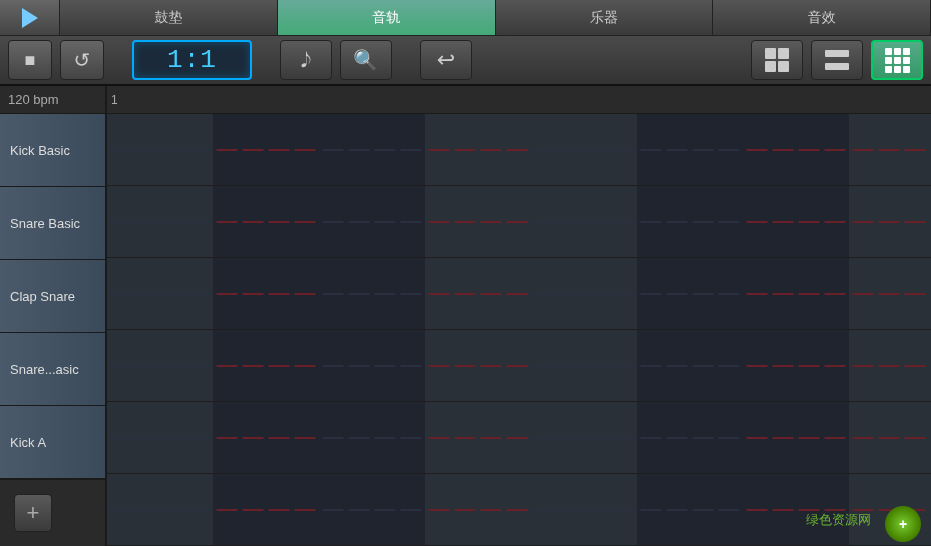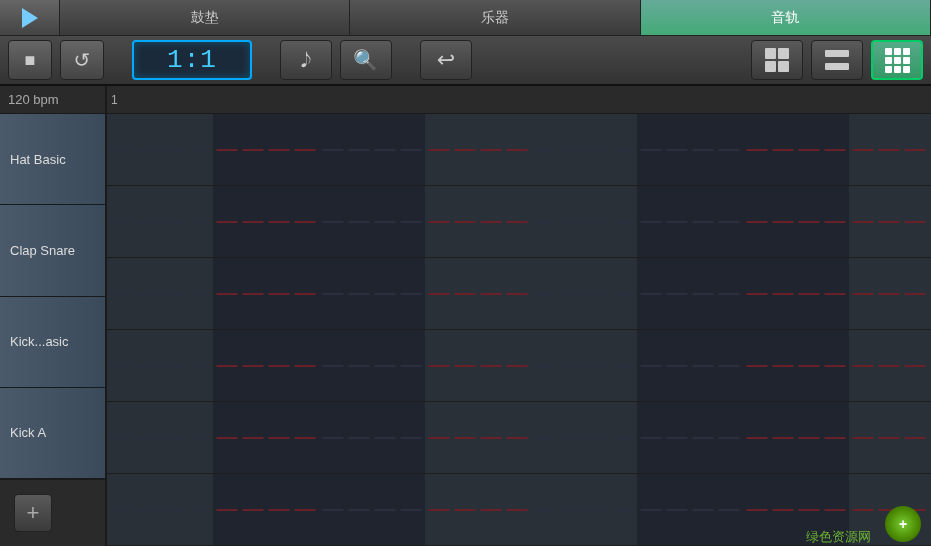--- a/index.html
+++ b/index.html
@@ -195,21 +195,21 @@
     }
     .beat-cell.on {
       background: linear-gradient(180deg, #c87880 0%, #8a3a40 100%);
       border: 1px solid #6a2028;
       box-shadow: inset 0 1px 0 rgba(255,200,200,0.2), inset 0 -1px 0 rgba(0,0,0,0.4);
     }
 
     
     .watermark {
       position: absolute;
-      bottom: 0;
+      bottom: 17px;
       right: 60px;
       color: #7c3;
       font-size: 13px;
       opacity: 0.85;
       pointer-events: none;
     }
     .watermark-logo {
       position: absolute;
       bottom: 4px;
       right: 10px;
@@ -239,22 +239,23 @@
     }
   </style>
 </head>
 <body>
 
 <div class="top-nav">
   <div class="nav-play">
     <div class="play-triangle"></div>
   </div>
   <div class="nav-tab">鼓垫</div>
+  <div class="nav-tab active">音轨</div>
   <div class="nav-tab">乐器</div>
-  <div class="nav-tab active">音轨</div>
+  <div class="nav-tab">音效</div>
 </div>
 
 <div class="toolbar">
   <div class="tb-btn">
     <span>■</span>
   </div>
   <div class="tb-btn">
     <span style="font-size:20px;">↺</span>
   </div>
   <div class="tb-sep"></div>
@@ -302,27 +303,30 @@
   </div>
 </div>
 
 <div class="main-area">
 
   <div class="left-panel">
     <div class="bpm-row">
       <span>120 bpm</span>
     </div>
     <div class="track-label">
-      <span>Hat Basic</span>
+      <span>Kick Basic</span>
+    </div>
+    <div class="track-label">
+      <span>Snare Basic</span>
     </div>
     <div class="track-label">
       <span>Clap Snare</span>
     </div>
     <div class="track-label">
-      <span>Kick...asic</span>
+      <span>Snare...asic</span>
     </div>
     <div class="track-label">
       <span>Kick A</span>
     </div>
     <div style="display:flex; align-items:center; justify-content:flex-start; padding:6px; background:#2a2a2a; border-top:1px solid #1a1a1a;">
       <div class="add-btn">
         <span>+</span>
       </div>
     </div>
   </div>

